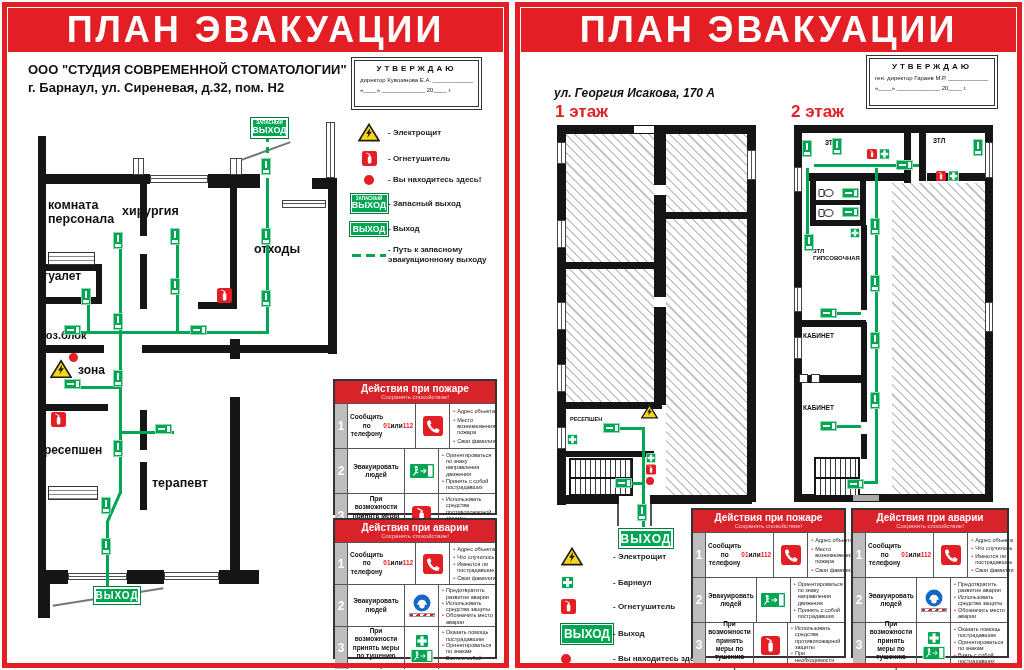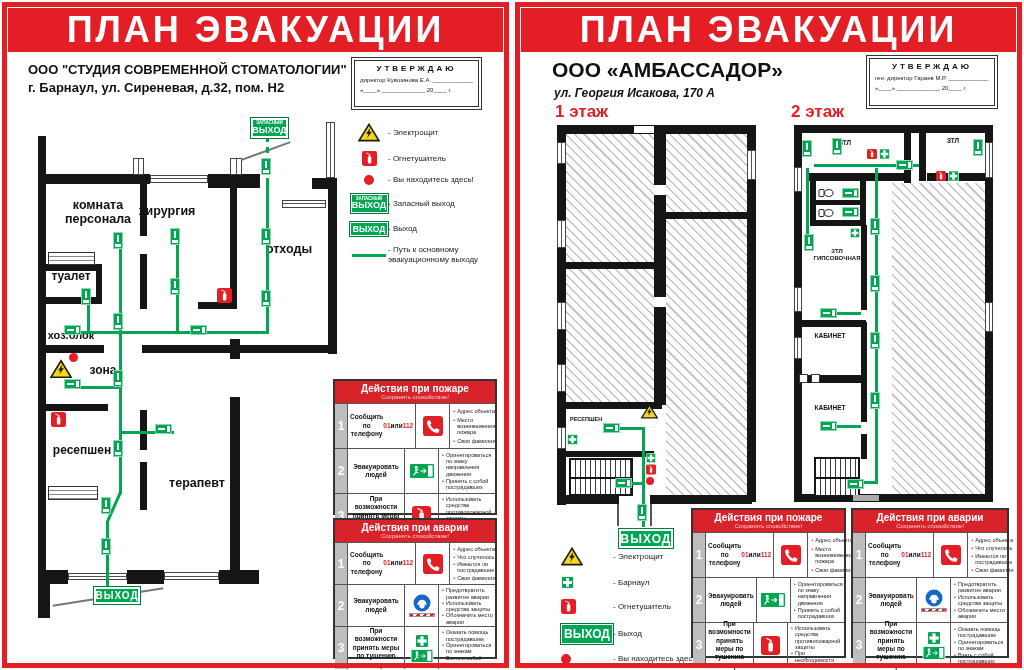--- a/index.html
+++ b/index.html
@@ -18,39 +18,39 @@
 .w{position:absolute;background:#151515}
 .win-h{position:absolute;background:#fff;border:1px solid #444;background-image:linear-gradient(180deg,transparent calc(50% - .5px),#555 calc(50% - .5px),#555 calc(50% + .5px),transparent calc(50% + .5px))}
 .win-v{position:absolute;background:#fff;border:1px solid #444;background-image:linear-gradient(90deg,transparent calc(50% - .5px),#555 calc(50% - .5px),#555 calc(50% + .5px),transparent calc(50% + .5px))}
 .rad{position:absolute;background:repeating-linear-gradient(180deg,#fff 0 3px,#888 3px 4px);border:1px solid #333}
 .diag{position:absolute;background:#777;height:2px}
 .hatch{position:absolute;background:repeating-linear-gradient(45deg,#fff 0 5px,#c6c6c6 5px 6.5px)}
 .stairs{position:absolute;border:2px solid #151515;background:repeating-linear-gradient(90deg,#fff 0 4px,#3a3a3a 4px 5px)}
 .stairs::after{content:"";position:absolute;left:0;right:0;top:50%;height:2px;background:#111}
 .gl{position:absolute;background:#00a651;z-index:3}
 .gl.dashv{background:repeating-linear-gradient(180deg,#00a651 0 6px,transparent 6px 11px)}
-.room{position:absolute;font-weight:bold;color:#111;text-align:center;line-height:1.15;z-index:2}
+.room{position:absolute;font-weight:bold;color:#111;line-height:1.15;z-index:2}
 .dot{position:absolute;border-radius:50%;background:#e31e24;z-index:4}
 .pic{position:absolute;z-index:4}
 .pic svg,.lic svg,.ic svg{display:block;width:100%;height:100%}
 .ps{position:absolute;width:17px;height:10px;background:#00a651;border-radius:1px;z-index:4;box-shadow:inset 0 0 0 1px rgba(255,255,255,.55)}
 .ps::before{content:"";position:absolute;right:2px;top:2px;bottom:2px;width:3px;background:#fff}
 .ps::after{content:"";position:absolute;left:3px;top:4px;width:7px;height:2px;background:#fff}
 .ps.v{width:10px;height:17px}
 .ps.v::before{left:2px;right:2px;bottom:2px;top:auto;height:3px;width:auto}
 .ps.v::after{left:4px;top:3px;width:2px;height:7px}
 .exit-sign{position:absolute;background:#00a651;border:2px solid #fff;box-shadow:0 0 0 1px #007a3d;color:#fff;font-weight:bold;display:flex;align-items:center;justify-content:center;z-index:6;letter-spacing:1px}
 .zapas-sign{position:absolute;background:#00a651;border:2px solid #fff;box-shadow:0 0 0 1px #007a3d;color:#fff;font-weight:bold;display:flex;flex-direction:column;align-items:center;justify-content:center;z-index:6;line-height:1}
 .zapas-sign .l1{font-size:4.5px}
 .zapas-sign .l2{font-size:9px}
 
 .legend{position:absolute;z-index:5}
 .lg-item{display:flex;align-items:center;margin-bottom:9px}
 .lg-ic{width:38px;display:flex;justify-content:center;align-items:center;flex:none}
-.lg-label{font-size:8px;font-weight:normal;color:#222;line-height:1.25}
+.lg-label{font-size:8px;font-weight:bold;color:#222;line-height:1.25}
 .legend.rt .lg-item{margin-bottom:10px}
 .legend.rt .lg-ic{width:56px;justify-content:flex-start;padding-left:4px}
 .lic{display:block}
 .lic-electric{width:22px;height:19px}
 .lic-ext{width:15px;height:15px}
 .lic-runexit{width:23px;height:13px}
 .lic-dot{width:10px;height:10px;border-radius:50%;background:#e31e24}
 .lic-cross{width:13px;height:13px}
 .sgn-zapas{width:37px;height:19px;background:#00a651;border:1.5px solid #fff;box-shadow:0 0 0 1px #007a3d;color:#fff;font-weight:bold;display:flex;flex-direction:column;align-items:center;justify-content:center;line-height:1}
 .sgn-zapas .l1{font-size:4.5px}.sgn-zapas .l2{font-size:9px}
@@ -249,23 +249,23 @@
         <span class="lg-label">- Запасный выход</span>
       </div>
       <div class="lg-item">
         <span class="lg-ic">
           <span class="sgn-exit sm">ВЫХОД</span>
         </span>
         <span class="lg-label">- Выход</span>
       </div>
       <div class="lg-item">
         <span class="lg-ic">
-          <span class="ln"></span>
-        </span>
-        <span class="lg-label">- Путь к основному эвакуационному выходу</span>
+          <span class="ln dash"></span>
+        </span>
+        <span class="lg-label">- Путь к запасному эвакуационному выходу</span>
       </div>
     </div>
 
   <div class="atable" style="left:331px;top:377px;width:164px;height:136px">
       <div class="tbl-head">
         <div class="tbl-title">Действия при пожаре</div>
         <div class="tbl-sub">Сохранять спокойствие!</div>
       </div>
       <div class="tbl-body">
         <div class="tbl-row">
@@ -399,21 +399,20 @@
         </div>
       </div>
     </div>
 
 </div>
 
 <div class="panel" id="right-panel">
   <div class="frame"></div>
   <div class="hdr">ПЛАН ЭВАКУАЦИИ</div>
 
-  <div class="company" style="left:37px;top:56px;font-size:21px">ООО «АМБАССАДОР»</div>
   <div class="company" style="left:39px;top:84px;font-size:12px;font-style:italic">ул. Георгия Исакова, 170 А</div>
 
   <div class="appr" style="left:354px;top:56px;width:126px;height:48px">
     <div class="appr-title">УТВЕРЖДАЮ</div>
     <div class="appr-line">ген. директор Гараев М.Р.  ____________</div>
     <div class="appr-date">«____» _____________ 20____ г.</div>
   </div>
 
   <div class="floor-label" style="left:40px;top:100px">1 этаж</div>
   <div class="floor-label" style="left:276px;top:100px">2 этаж</div>

